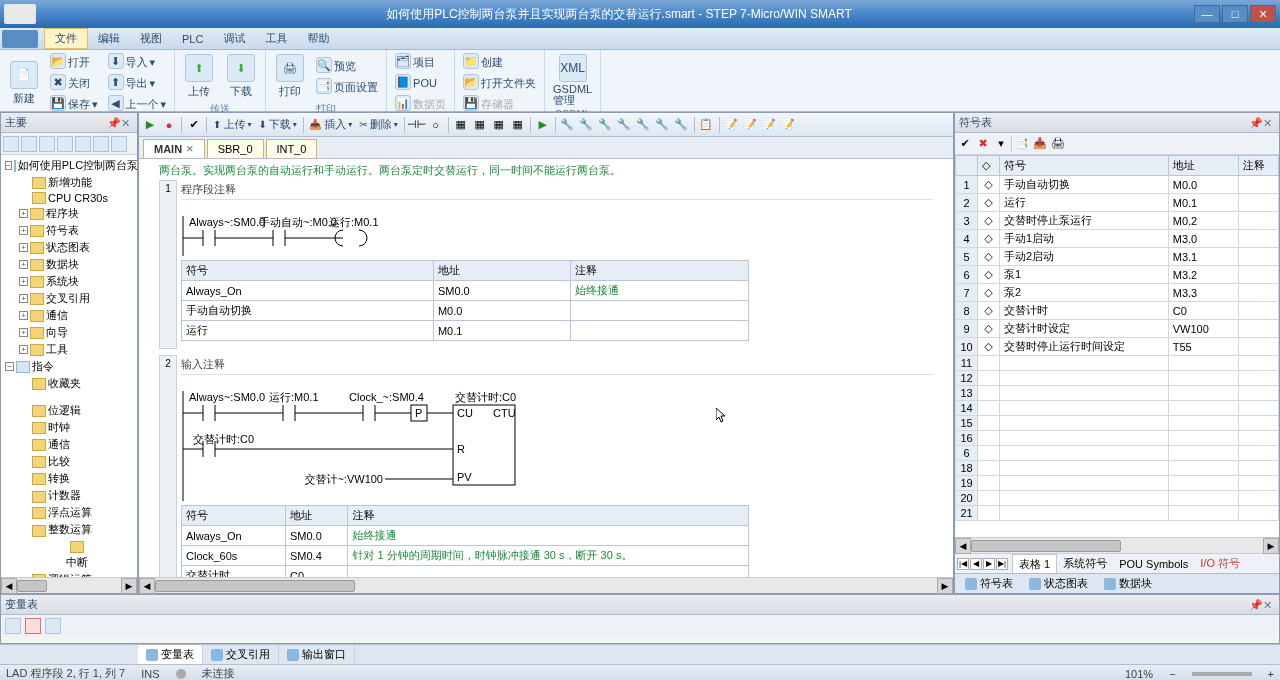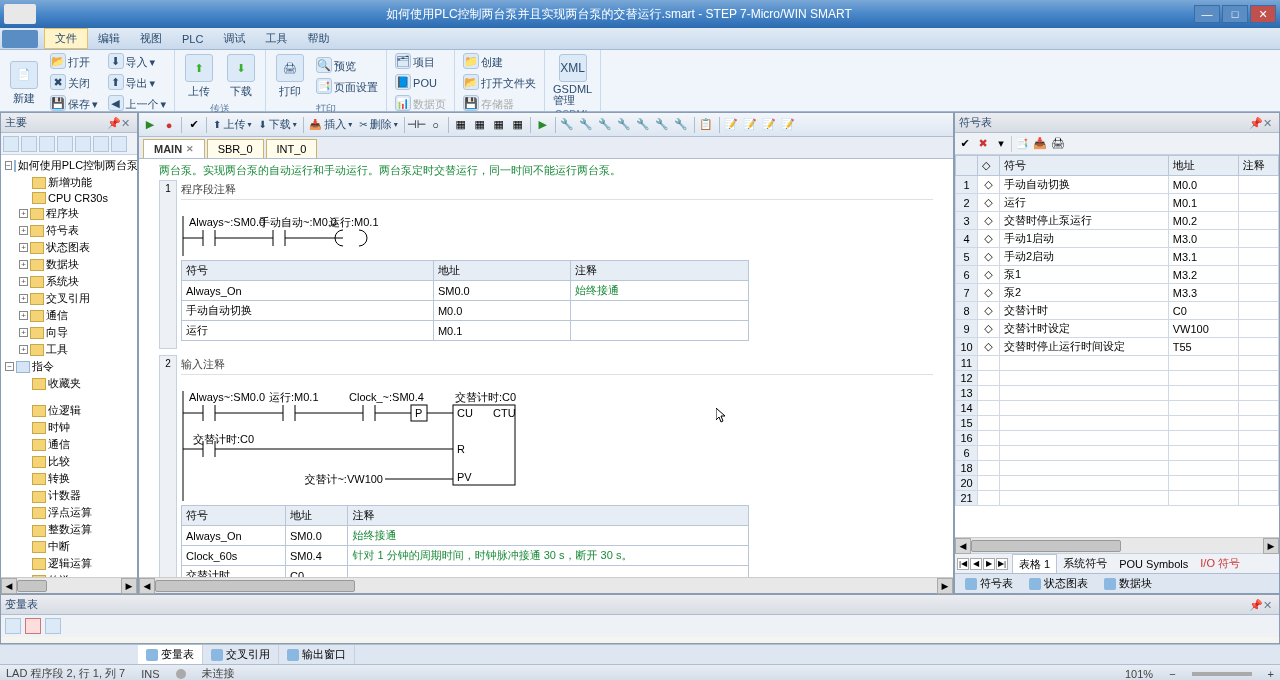--- a/index.html
+++ b/index.html
@@ -365,21 +365,21 @@
         <div class="tree-item" style="padding-left: 16px;">
           <span style="width:11px;display:inline-block"></span>
           <span class="ico "></span>
           <span>浮点运算</span>
         </div>
         <div class="tree-item" style="padding-left: 16px; align-items: flex-end;">
           <span style="width:11px;display:inline-block"></span>
           <span class="ico "></span>
           <span>整数运算</span>
         </div>
-        <div class="tree-item" style="padding-left: 16px;">
+        <div class="tree-item" style="padding-left: 16px; flex-direction: column;">
           <span style="width:11px;display:inline-block"></span>
           <span class="ico "></span>
           <span>中断</span>
         </div>
         <div class="tree-item" style="padding-left: 16px; text-align: right;">
           <span style="width:11px;display:inline-block"></span>
           <span class="ico "></span>
           <span>逻辑运算</span>
         </div>
         <div class="tree-item" style="padding-left: 16px;">
@@ -720,20 +720,27 @@
               <td></td>
             </tr>
             <tr>
               <td class="rownum">18</td>
               <td class="ico"></td>
               <td></td>
               <td></td>
               <td></td>
             </tr>
             <tr>
+              <td class="rownum">19</td>
+              <td class="ico"></td>
+              <td></td>
+              <td></td>
+              <td></td>
+            </tr>
+            <tr>
               <td class="rownum">20</td>
               <td class="ico"></td>
               <td></td>
               <td></td>
               <td></td>
             </tr>
             <tr>
               <td class="rownum">21</td>
               <td class="ico"></td>
               <td></td>

